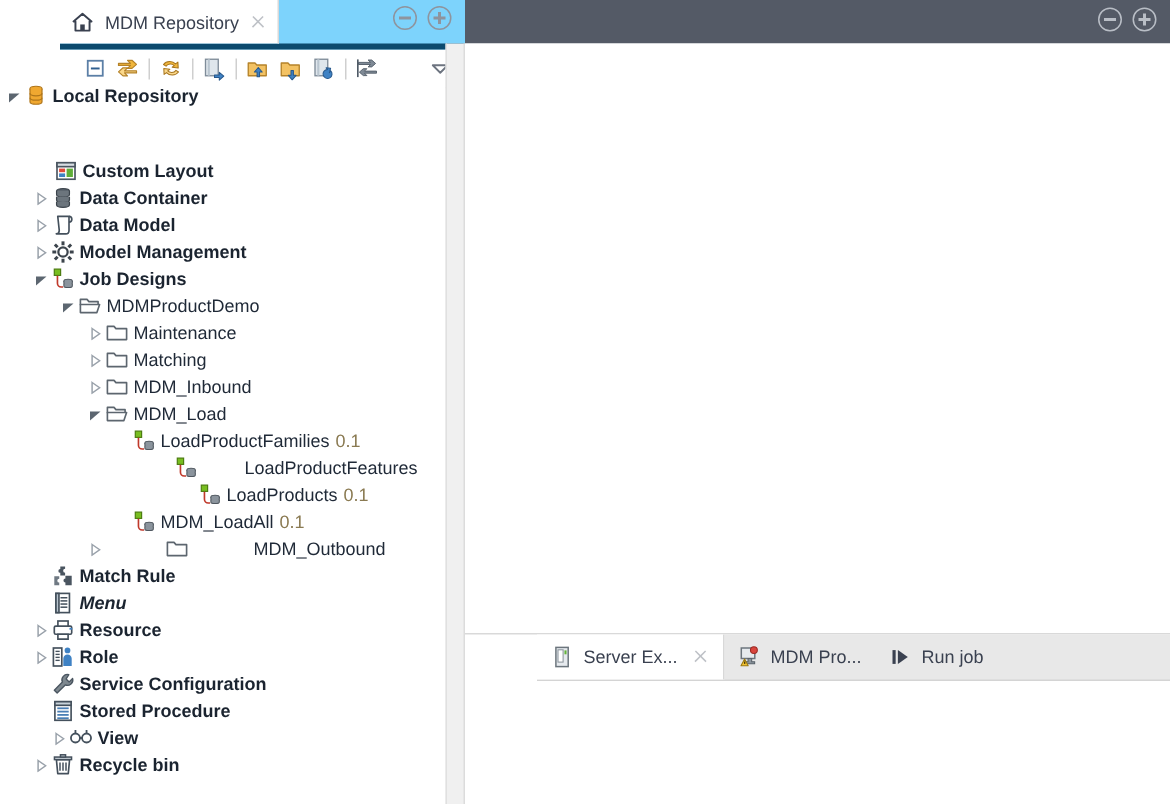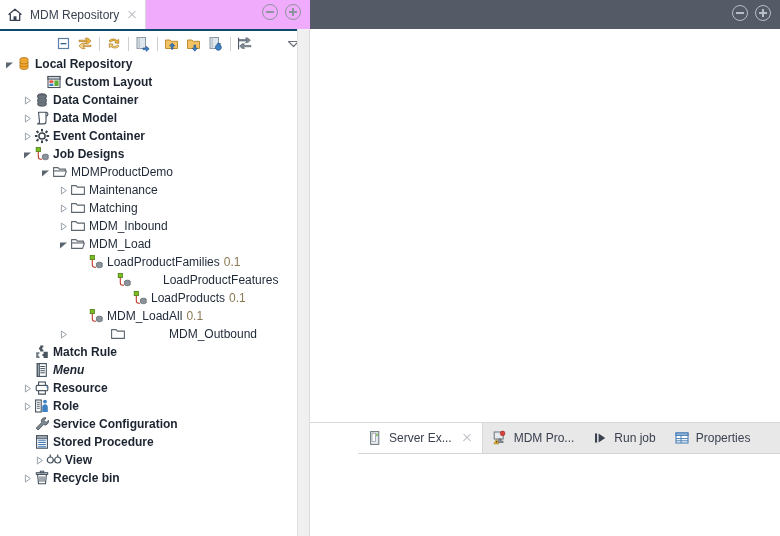--- a/index.html
+++ b/index.html
@@ -8,21 +8,21 @@
     font-family:"Liberation Sans", sans-serif;
     font-size:12px;
     background:#ffffff;
     color:#2b3442;
     -webkit-font-smoothing:antialiased;
   }
   .app{position:relative;width:780px;height:536px;background:#ffffff;}
 
   
   .left-panel{position:absolute;left:0;top:0;width:310px;height:536px;background:#ffffff;}
-  .tabbar{position:relative;height:29px;background:#f0abfc;border-bottom:2px solid #0c4a6e;}
+  .tabbar{position:relative;height:29px;background:#7dd3fc;border-bottom:4px solid #0c4a6e;margin-left:40px;}
   .tab-active{
     position:absolute;left:0;top:0;height:29px;width:146px;
     background:#ffffff;display:flex;align-items:center;
     box-sizing:border-box;border-right:1px solid #d8d8d8;
   }
   .tab-home-icon{width:18px;height:18px;margin-left:6px;display:flex;align-items:center;justify-content:center;}
   .tab-title{font-size:12px;color:#3a4150;margin-left:6px;white-space:nowrap;}
   .tab-close{margin-left:7px;width:12px;height:12px;position:relative;opacity:.45;cursor:pointer;}
   .tab-close:before,.tab-close:after{
     content:"";position:absolute;left:1px;top:5px;width:10px;height:1.4px;background:#6d7480;
@@ -168,21 +168,21 @@
           </span>
           <span class="ricon">
             <svg width="16" height="16" viewBox="0 0 16 16">
               <ellipse cx="8" cy="3.2" rx="4" ry="1.7" fill="#f0a830" stroke="#b0761a" stroke-width=".8"></ellipse>
               <path d="M4 3.2 v8.6 c0 .95 1.8 1.7 4 1.7 s4-.75 4-1.7 V3.2" fill="#f0a830" stroke="#b0761a" stroke-width=".8"></path>
               <path d="M4 6.2 c0 .95 1.8 1.7 4 1.7 s4-.75 4-1.7 M4 9.1 c0 .95 1.8 1.7 4 1.7 s4-.75 4-1.7" fill="none" stroke="#b0761a" stroke-width=".8"></path>
             </svg>
           </span>
           <span class="rlabel bold">Local Repository</span>
         </div>
-        <div class="row" style="padding-left: 34px;">
+        <div class="row" style="padding-left: 24px; margin-top: 32px;">
           <span class="arrow"></span>
           <span class="ricon">
             <svg width="16" height="16" viewBox="0 0 16 16">
               <rect x="2" y="2.5" width="12" height="11" fill="#fff" stroke="#4a5560" stroke-width="1.1"></rect>
               <rect x="2" y="2.5" width="12" height="2.6" fill="#d7dde3" stroke="#4a5560" stroke-width="1.1"></rect>
               <rect x="3.4" y="6.4" width="4" height="2.4" fill="#e04a3a"></rect>
               <rect x="3.4" y="9.6" width="4" height="2.4" fill="#3f82c4"></rect>
               <rect x="8.4" y="6.4" width="4.2" height="5.6" fill="#5fae38"></rect>
             </svg>
           </span>
@@ -232,21 +232,21 @@
                 <rect x="7" y="12.5" width="2" height="2.6"></rect>
                 <rect x="0.9" y="7" width="2.6" height="2"></rect>
                 <rect x="12.5" y="7" width="2.6" height="2"></rect>
                 <rect x="2.2" y="2.9" width="2.6" height="2" transform="rotate(45 3.5 3.9)"></rect>
                 <rect x="11.2" y="11.1" width="2.6" height="2" transform="rotate(45 12.5 12.1)"></rect>
                 <rect x="11.2" y="2.9" width="2.6" height="2" transform="rotate(-45 12.5 3.9)"></rect>
                 <rect x="2.2" y="11.1" width="2.6" height="2" transform="rotate(-45 3.5 12.1)"></rect>
               </g>
             </svg>
           </span>
-          <span class="rlabel bold">Event Container</span>
+          <span class="rlabel bold">Model Management</span>
         </div>
         <div class="row" style="padding-left: 22px;">
           <span class="arrow">
             <svg width="9" height="9" viewBox="0 0 9 9">
               <path d="M1 2.4 L8 2.4 L1 8.4 Z" fill="#5c6670"></path>
             </svg>
           </span>
           <span class="ricon">
             <svg width="16" height="16" viewBox="0 0 16 16">
               <rect x="2.2" y="1.4" width="4.2" height="4.2" fill="#78be20" stroke="#4d7d12" stroke-width=".8"></rect>
@@ -563,30 +563,20 @@
         </div>
         <div class="rb-tab">
           <span class="ti">
             <svg width="16" height="16" viewBox="0 0 16 16">
               <rect x="3" y="3.4" width="2.1" height="9.2" fill="#3a4150"></rect>
               <path d="M6.6 3.4 L13.2 8 L6.6 12.6 Z" fill="#3a4150"></path>
             </svg>
           </span>
           <span class="tl">Run job</span>
         </div>
-        <div class="rb-tab">
-          <span class="ti">
-            <svg width="16" height="16" viewBox="0 0 16 16">
-              <rect x="2" y="3" width="12" height="10" fill="#fff" stroke="#4a7fb5" stroke-width="1.1"></rect>
-              <rect x="2" y="3" width="12" height="2.4" fill="#9dc2e4" stroke="#4a7fb5" stroke-width="1.1"></rect>
-              <path d="M7 5.4 V13 M2 8.6 H14 M2 10.8 H14" stroke="#4a7fb5" stroke-width="1"></path>
-            </svg>
-          </span>
-          <span class="tl">Properties</span>
-        </div>
       </div>
     <div class="rb-tools">
       <span class="rb-tool">
         <svg width="15" height="15" viewBox="0 0 15 15">
           <path d="M6 2 h3 v4 h4 v3 h-4 v4 h-3 v-4 h-4 v-3 h4z" fill="#64b33b" stroke="#3e7a1f" stroke-width=".9" stroke-linejoin="round"></path>
         </svg>
       </span>
       <span class="rb-tool">
         <svg width="16" height="15" viewBox="0 0 16 15">
           <path d="M3 5 c2-2.6 6-2.6 8 -0.4 l1.6-1.2 0.2 4 -4-0.6 1.4-1.1 c-1.6-1.5-4.2-1.4-5.5 0.4z" fill="#f0b63c" stroke="#a8761f" stroke-width=".7" stroke-linejoin="round"></path>

